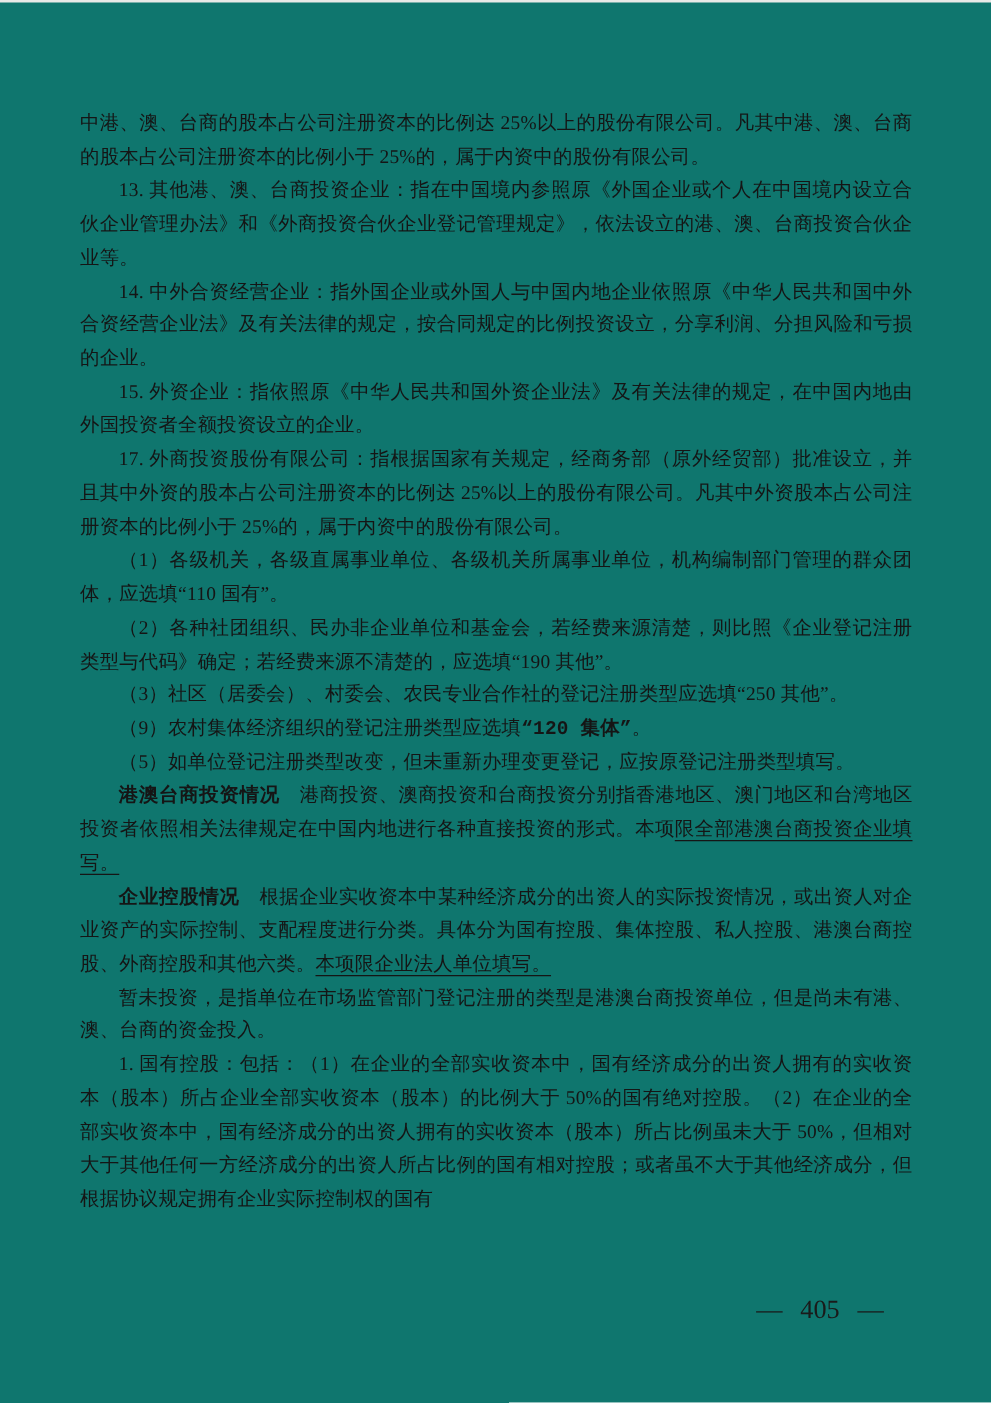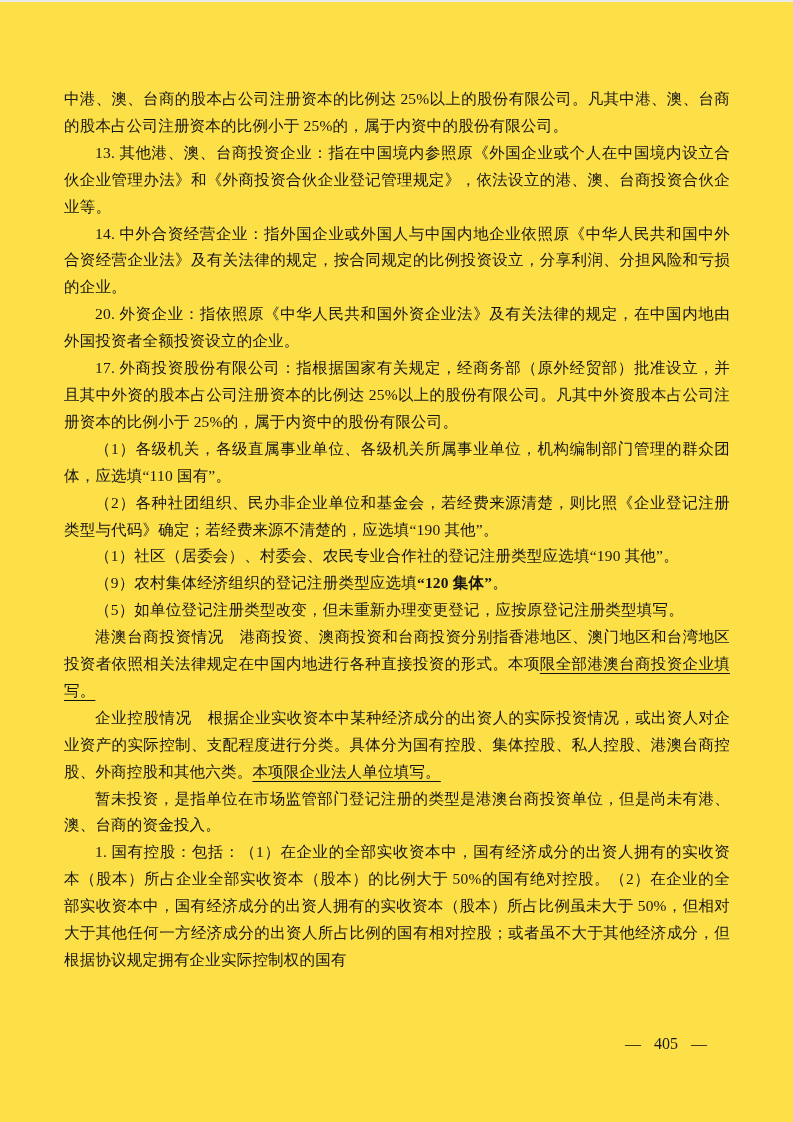--- a/index.html
+++ b/index.html
@@ -4,21 +4,21 @@
 <style>
   html, body {
     margin: 0;
     padding: 0;
     background: #ffffff;
   }
   .page {
     position: relative;
     width: 793px;
     height: 1122px;
-    background: #fde047;
+    background: #0f766e;
     overflow: hidden;
     font-family: "Liberation Serif", "DejaVu Serif", serif;
     color: #151515;
   }
   .page-top-edge {
     position: absolute;
     top: 0; left: 0; right: 0;
     height: 2px;
     background: #e9e9e7;
   }
@@ -34,36 +34,37 @@
   }
   .content p {
     margin: 0;
     padding: 0;
     text-indent: 2em;
   }
   .content p.cont {
     text-indent: 0;
   }
   .hd {
-    font-weight: normal;
+    font-weight: bold;
     font-family: "Liberation Sans", "DejaVu Sans", sans-serif;
     letter-spacing: 0.5px;
   }
   .em-bold {
     font-weight: bold;
+    font-family: Liberation Mono, monospace;
   }
   .ul {
     text-decoration: underline;
     text-underline-offset: 4px;
   }
   .footer {
     position: absolute;
     top: 1035px;
     right: 86px;
-    font-size: 16px;
+    font-size: 21px;
     word-spacing: 9px;
     color: #1a1a1a;
   }
 </style>
 </head>
 <body>
 
 <div class="page">
   <div class="page-top-edge"></div>
 
@@ -76,39 +77,39 @@
     <p>
       <span>13. 其他港、澳、台商投资企业：指在中国境内参照原《外国企业或个人在中国境内设立合伙企业管理办法》和《外商投资合伙企业登记管理规定》，依法设立的港、澳、台商投资合伙企业等。</span>
     </p>
 
     <p>
       <span>14. 中外合资经营企业：指外国企业或外国人与中国内地企业依照原《中华人民共和国中外合资经营企业法》及有关法律的规定，按合同规定的比例投资设立，分享利润、分担风险和亏损的企业。</span>
     </p>
 
 
     <p>
-      <span>20. 外资企业：指依照原《中华人民共和国外资企业法》及有关法律的规定，在中国内地由外国投资者全额投资设立的企业。</span>
+      <span>15. 外资企业：指依照原《中华人民共和国外资企业法》及有关法律的规定，在中国内地由外国投资者全额投资设立的企业。</span>
     </p>
 
     <p>
       <span>17. 外商投资股份有限公司：指根据国家有关规定，经商务部（原外经贸部）批准设立，并且其中外资的股本占公司注册资本的比例达 25%以上的股份有限公司。凡其中外资股本占公司注册资本的比例小于 25%的，属于内资中的股份有限公司。</span>
     </p>
 
 
 
     <p>
       <span>（1）各级机关，各级直属事业单位、各级机关所属事业单位，机构编制部门管理的群众团体，应选填“110 国有”。</span>
     </p>
 
     <p>
       <span>（2）各种社团组织、民办非企业单位和基金会，若经费来源清楚，则比照《企业登记注册类型与代码》确定；若经费来源不清楚的，应选填“190 其他”。</span>
     </p>
 
     <p>
-      <span>（1）社区（居委会）、村委会、农民专业合作社的登记注册类型应选填“190 其他”。</span>
+      <span>（3）社区（居委会）、村委会、农民专业合作社的登记注册类型应选填“250 其他”。</span>
     </p>
 
     <p>
       <span>（9）农村集体经济组织的登记注册类型应选填</span><span class="em-bold">“120 集体”</span><span>。</span>
     </p>
 
     <p>
       <span>（5）如单位登记注册类型改变，但未重新办理变更登记，应按原登记注册类型填写。</span>
     </p>
 

